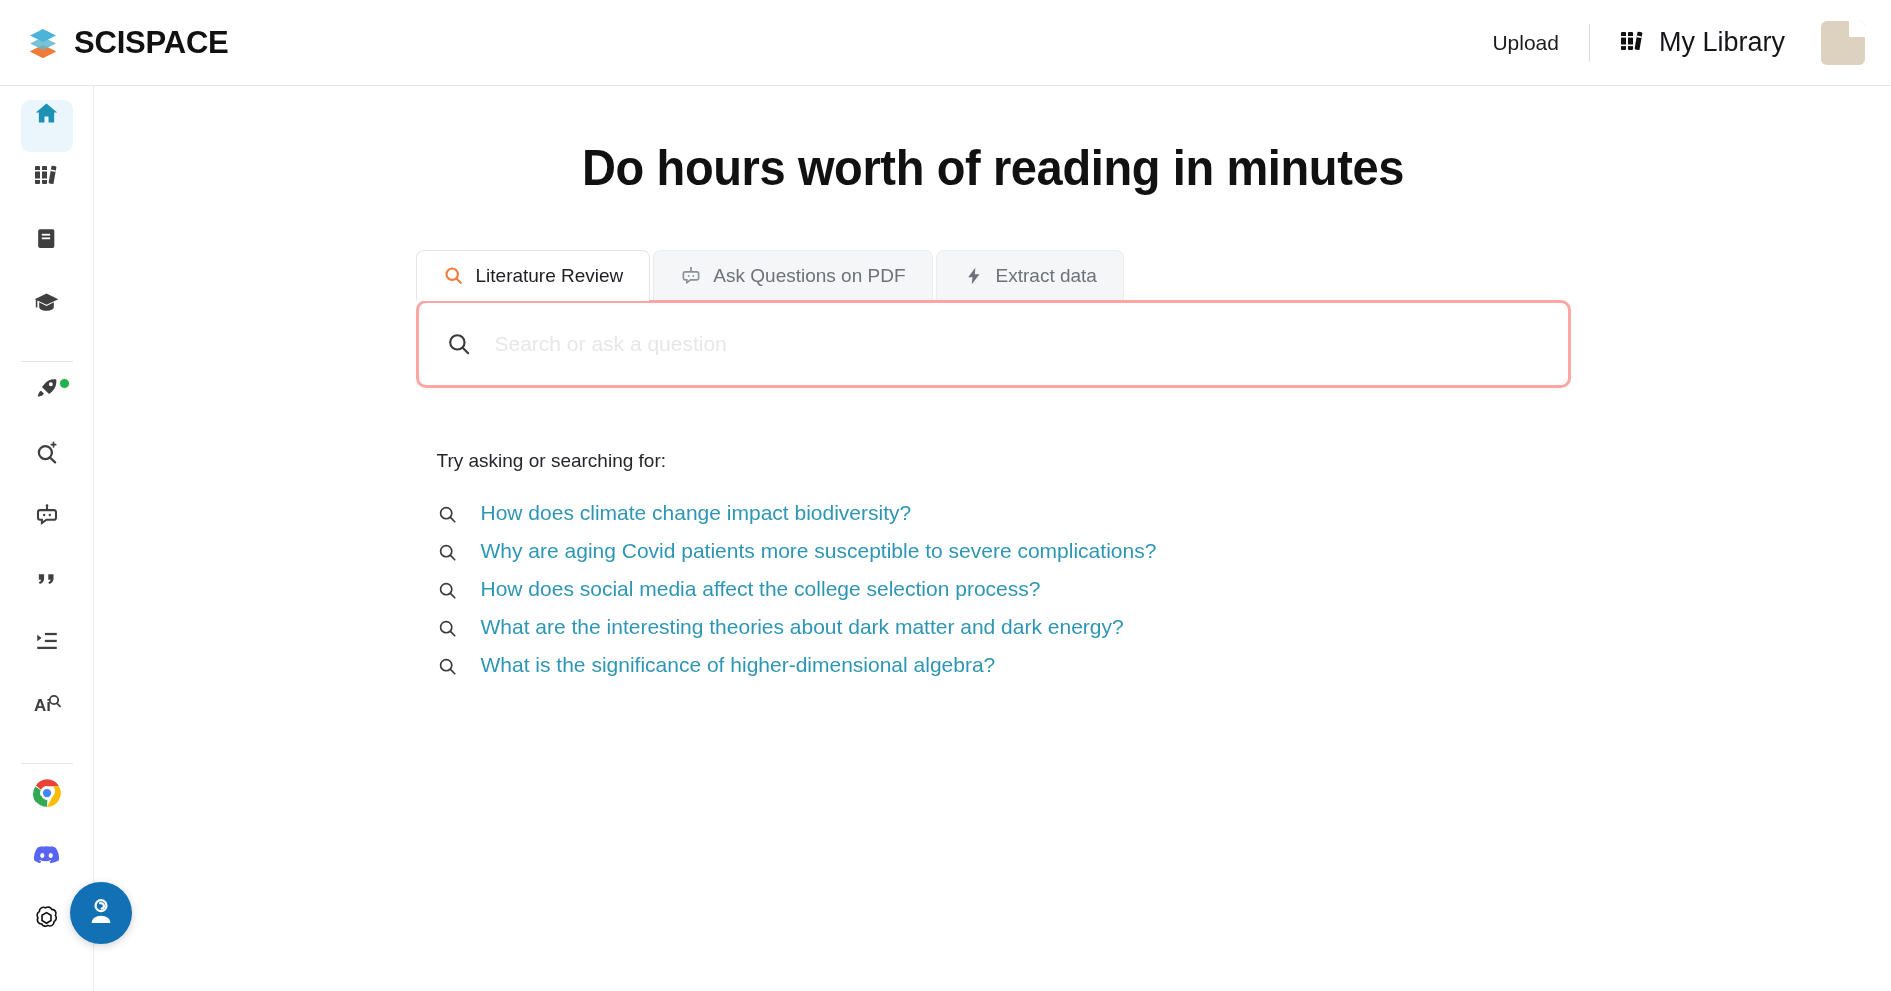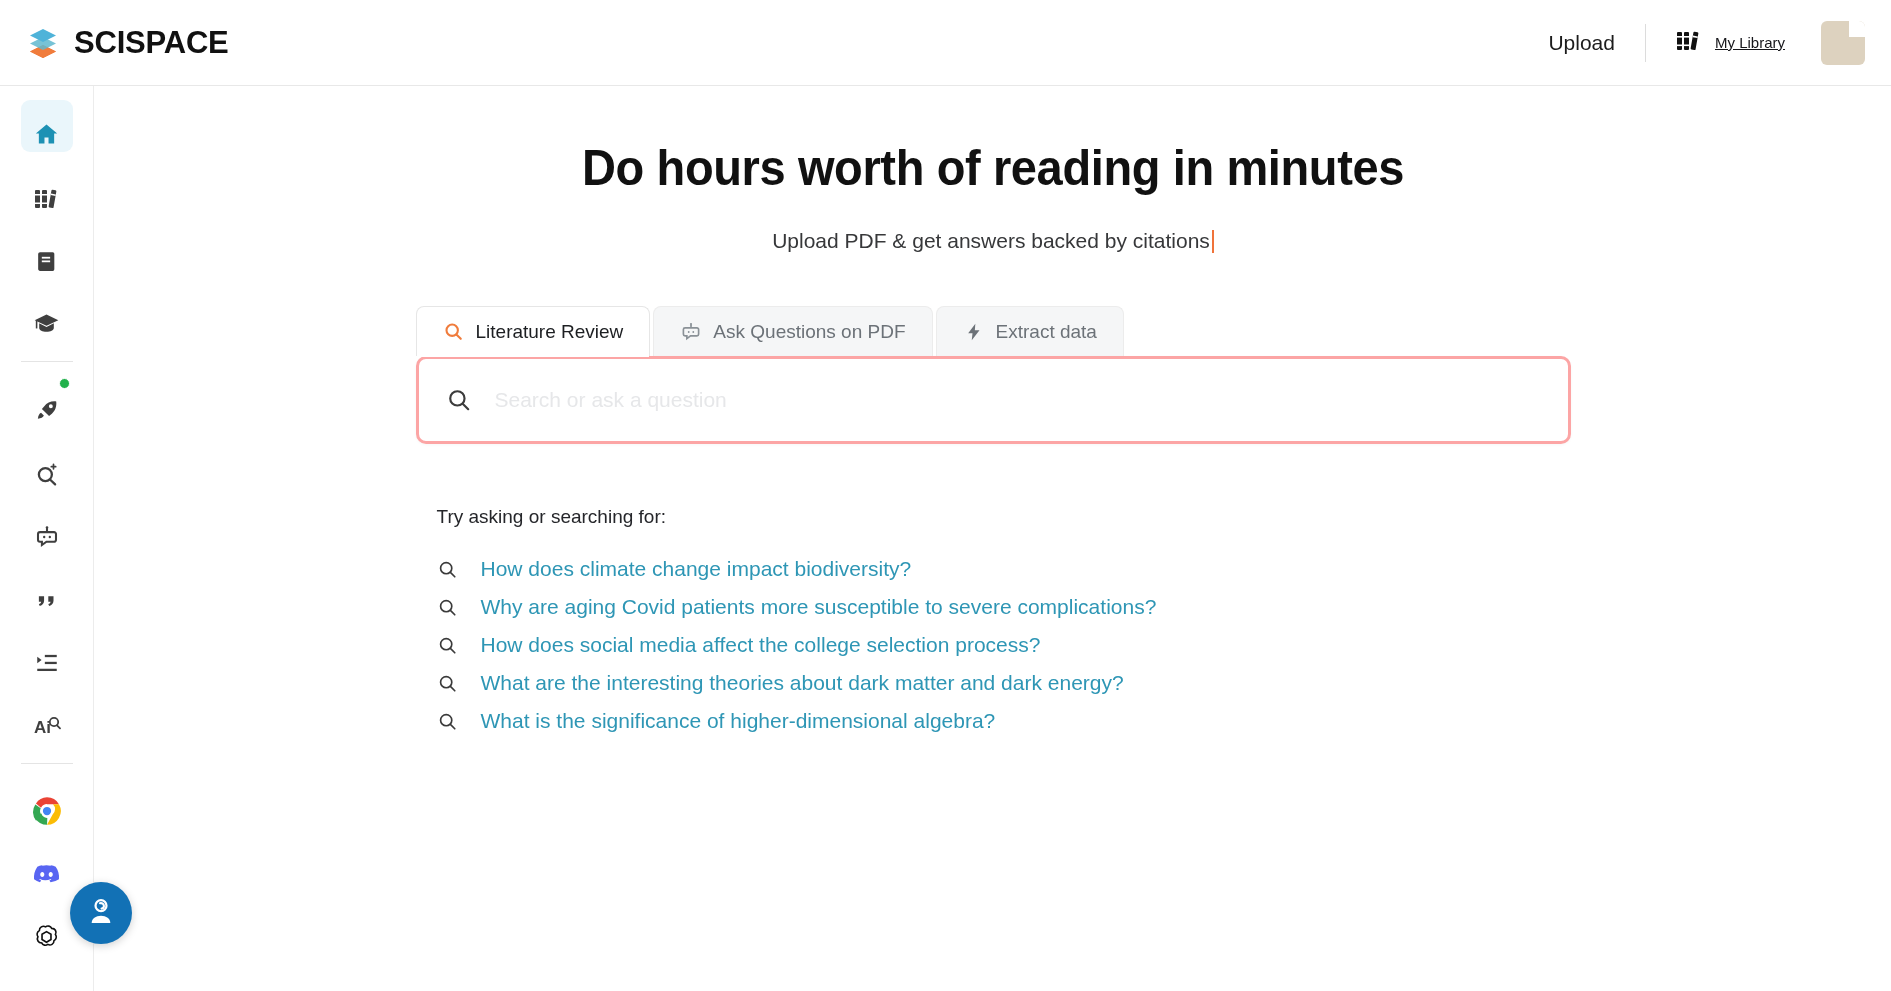--- a/index.html
+++ b/index.html
@@ -32,21 +32,21 @@
   }
   .pricing-link {
     font-size: 21px; color: #1c1c1c; cursor: pointer;
     padding: 0 26px; line-height: 1; white-space: nowrap;
   }
   .hdr-divider { width: 1px; height: 38px; background: #dcdcdc; margin: 0 4px; }
   .library-btn {
     display: flex; align-items: center; gap: 13px;
     padding: 0 18px 0 26px; cursor: pointer;
   }
-  .library-label { font-size: 15px; color: #16161a; white-space: nowrap; text-decoration: underline; }
+  .library-label { font-size: 27px; color: #16161a; white-space: nowrap; }
   .avatar {
     width: 44px; height: 44px; border-radius: 6px;
     background: #ddd2bf; margin-left: 18px; cursor: pointer;
     position: relative; overflow: hidden;
   }
   .avatar::after{
     content:""; position:absolute; right:0; top:0;
     width: 16px; height: 16px; background:#ffffff;
   }
 
@@ -55,21 +55,21 @@
     position: absolute; top: 86px; left: 0;
     width: 94px; height: 905px;
     background: #ffffff;
     border-right: 1px solid #ececec;
     display: flex; flex-direction: column; align-items: center;
     padding-top: 14px;
     z-index: 20;
   }
   .side-item {
     width: 52px; height: 52px; margin-bottom: 11px;
-    display: flex; align-items: flex-end; justify-content: center;
+    display: flex; align-items: flex-start; justify-content: center;
     border-radius: 9px; cursor: pointer; position: relative;
     color: #3f3f3f;
   }
   .side-item.active { background: #eaf6fb; color: #1d91b4; }
   .side-divider { width: 52px; height: 1px; background: #e4e4e4; margin: 9px 0 14px; }
   .dot-badge {
     position: absolute; top: 2px; right: 3px;
     width: 11px; height: 11px; border-radius: 50%;
     background: #22b14c; border: 1.5px solid #fff;
   }
@@ -136,21 +136,21 @@
     flex: 1; border: none; outline: none; background: transparent;
     font-size: 21px; color: #1c1c1c; margin-left: 22px;
     font-family: "Liberation Sans", sans-serif;
   }
   .search-input::placeholder { color: #e6e7e9; }
 
   
   .suggestions { width: 1155px; margin: 6px auto; padding-top: 56px; }
   .sug-title { font-size: 19px; color: #25262a; margin-left: 21px; margin-bottom: 22px; }
   .sug-row {
-    display: flex; align-items: center; gap: 22px;
+    display: flex; align-items: flex-end; gap: 22px;
     padding: 7px 0 7px 21px; cursor: pointer;
   }
   .sug-icon { width: 22px; height: 22px; color: #3a3a3a; display:flex; align-items:center; justify-content:center; flex: 0 0 22px; }
   .sug-text { font-size: 21px; color: #2e96b5; }
 
   
   .support-btn {
     position: absolute; left: 70px; bottom: 47px;
     width: 62px; height: 62px; border-radius: 50%;
     background: #1271b5; cursor: pointer; z-index: 40;
@@ -342,23 +342,20 @@
           <path d="M8.3 9.3l3.7-2.2 3.7 2.2v4.4L12 15.9l-3.7-2.2z"></path>
         </svg>
       </span>
     </div>
   </div>
 
   <div class="main">
 
     <h1 class="headline">Do hours worth of reading in minutes</h1>
 
-    <div class="subline">
-      <span>Upload PDF &amp; get answers backed by citations</span><span class="caret"></span>
-    </div>
 
     <div class="tabs-wrap">
       <div class="tabs">
 
         <div class="tab active">
           <span class="tab-icon">
             <svg width="21" height="21" viewBox="0 0 24 24" fill="none" stroke="#f07c3c" stroke-width="2.4">
               <circle cx="10.5" cy="10.5" r="6.5"></circle>
                 <path d="M15.3 15.3l5 5" stroke-linecap="round"></path>
             </svg>

